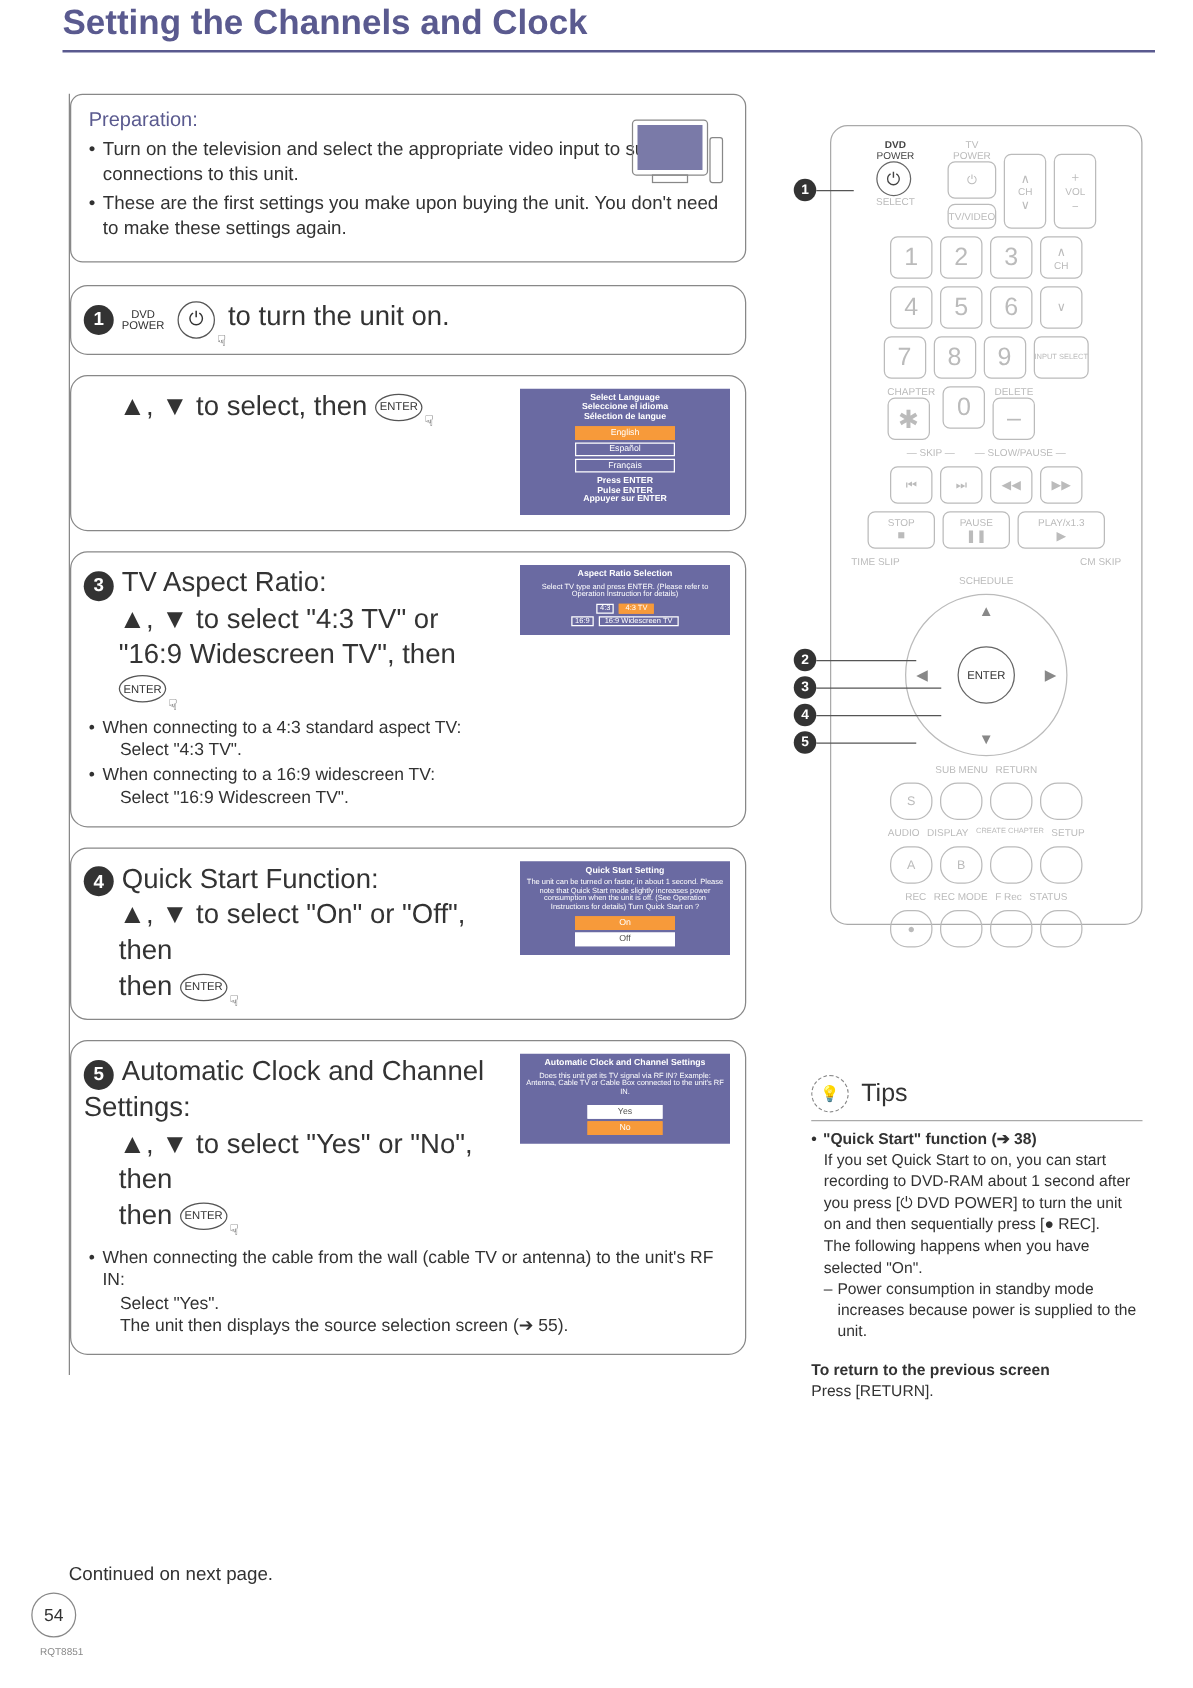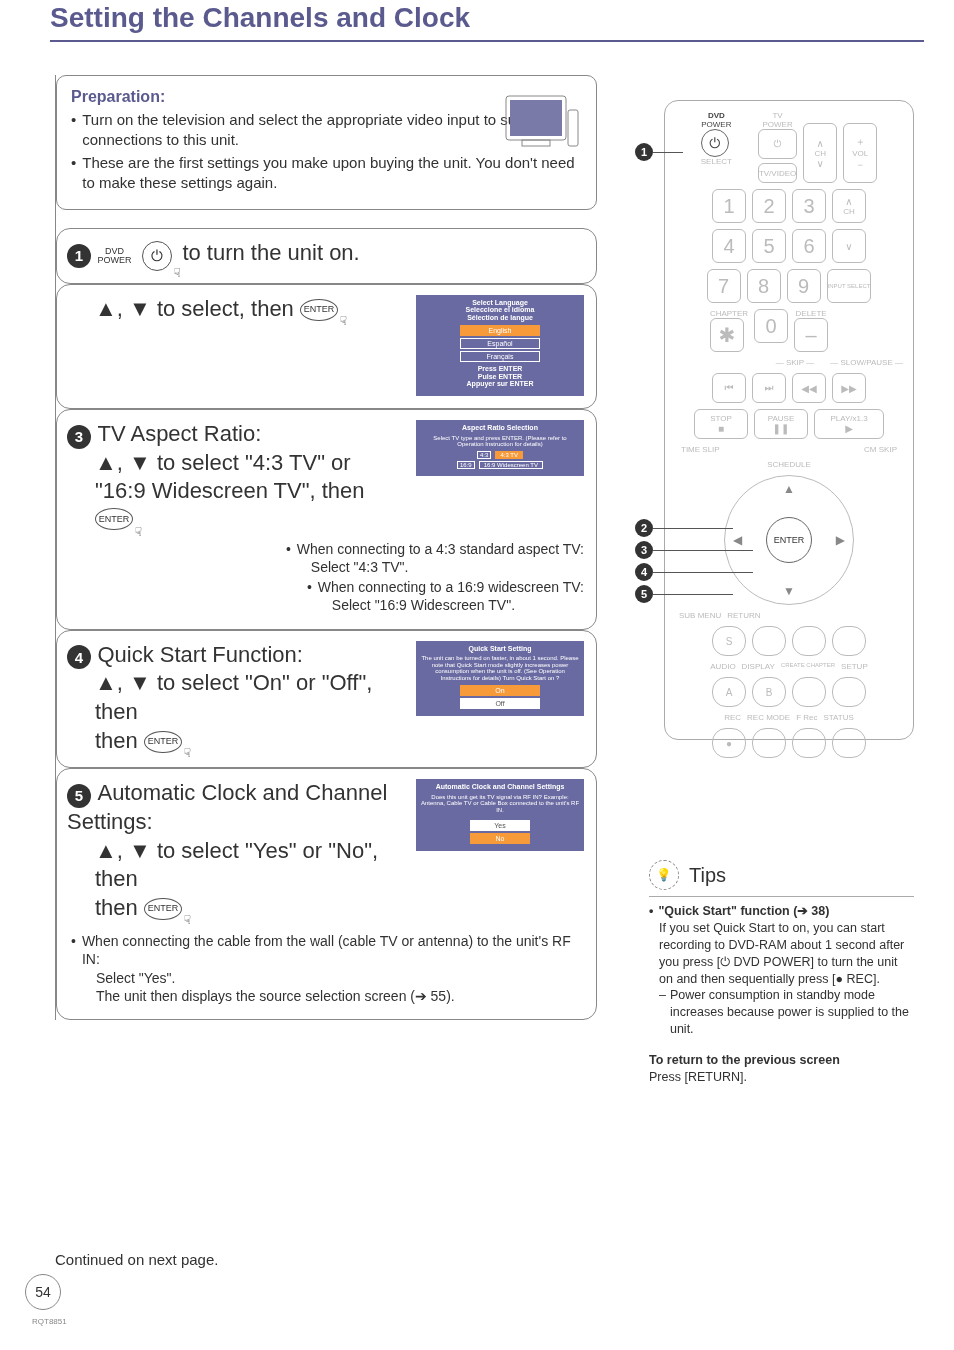--- a/index.html
+++ b/index.html
@@ -34,32 +34,33 @@
   }
   .box {
     border: 1px solid #888;
     border-radius: 10px;
     padding: 12px 14px 14px 14px;
     margin-bottom: 18px;
     position: relative;
     background: #fff;
     left: -18px;
   }
-  .prep-title { color: #5a5a8f; font-weight: 700; font-size: 16px; margin-bottom: 4px;}
+  .prep-title { color: #5a5a8f; font-weight: 400; font-size: 16px; margin-bottom: 4px;}
   .prep ul { list-style: none; padding-left: 0; font-size: 15px; line-height: 1.35;}
   .prep li { display: flex; gap: 6px; margin-bottom: 2px;}
   .prep li::before { content: "•"; }
   .tv-svg {
     position: absolute; right: 12px; top: 14px;
     width: 80px; height: 70px;
   }
   .step-row {
     border: 1px solid #888;
     border-radius: 14px;
     padding: 10px 12px 12px 10px;
+    margin-bottom: 16px;
     background: #fff;
     left: -18px;
     position: relative;
     display: flex;
     gap: 10px;
   }
   .step-left { flex: 1; }
   .step-num {
     display: inline-flex;
     align-items: center; justify-content: center;
@@ -126,21 +127,21 @@
     width: 80px;
     padding: 1px 0;
     font-size: 7px;
   }
   .osd .opt.sel { background: #f79a3a; border-color: #f79a3a; color:#fff;}
   .osd .wide { width: 110px; display:flex; gap:4px; justify-content:center; margin:2px auto;}
   .osd .wide .tag { border:1px solid #fff; padding:0 2px; font-size:6px;}
   .osd .wide .lbl { border:1px solid #fff; padding:0 4px; font-size:6px;}
   .osd .wide.sel .lbl { background:#f79a3a; border-color:#f79a3a;}
   .notes { list-style:none; padding:0 0 0 4px; font-size:14px; margin-top:10px;}
-  .notes li { display:flex; gap:6px; line-height:1.3; margin-bottom:2px;justify-content:flex-end;}
+  .notes li { display:flex; gap:6px; line-height:1.3; margin-bottom:2px;}
   .notes li::before { content:"•";}
   .notes .sub { padding-left:14px; display:block; }
   .cont { position:absolute; left:55px; bottom:82px; font-size:15px;}
   .pagenum {
     position:absolute; left:25px; bottom:40px;
     border:1.2px solid #888; border-radius:50%;
     width:36px; height:36px;
     display:flex; align-items:center; justify-content:center;
     font-size:14px;
   }
@@ -413,21 +414,21 @@
           <div class="lbl">CHAPTER</div>
           <div class="rbtn big">✱</div>
         </div>
       <div class="rbtn big">0</div>
       <div style="text-align:center;">
           <div class="lbl">DELETE</div>
           <div class="rbtn big">–</div>
         </div>
       <div style="width:34px;"></div>
     </div>
-    <div class="row" style="gap:16px;justify-content:flex-end;">
+    <div class="row" style="gap:16px;">
         <div class="lbl">— SKIP —</div>
         <div class="lbl">— SLOW/PAUSE —</div>
       </div>
     <div class="row">
       <div class="rbtn">⏮</div>
       <div class="rbtn">⏭</div>
       <div class="rbtn">◀◀</div>
       <div class="rbtn">▶▶</div>
     </div>
     <div class="row">
@@ -440,21 +441,21 @@
         <div class="lbl">CM SKIP</div>
       </div>
     <div class="lbl" style="text-align:center;">SCHEDULE</div>
     <div class="wheel">
       <span class="up">▲</span>
       <span class="down">▼</span>
       <span class="left">◀</span>
       <span class="right">▶</span>
       <div class="center dark">ENTER</div>
     </div>
-    <div class="row" style="justify-content:flex-start; padding:0 4px;">
+    <div class="row" style="justify-content:center; padding:0 4px;">
         <div class="lbl">SUB MENU</div>
         <div class="lbl">RETURN</div>
       </div>
     <div class="row">
       <div class="rbtn pill">S</div>
       <div class="rbtn pill"></div>
         <div class="rbtn pill"></div>
         <div class="rbtn pill"></div>
     </div>
     <div class="row">
@@ -497,20 +498,21 @@
   <div class="tips">
     <div class="tips-hdr">
       <div class="tips-icon">💡</div>
       <div class="tips-title">Tips</div>
     </div>
     <hr class="tips-hr">
     <div class="lead">
         <b>"Quick Start" function (➔ 38)</b>
       </div>
     <div style="padding-left:10px;">If you set Quick Start to on, you can start recording to DVD-RAM about 1 second after you press [⏻ DVD POWER] to turn the unit on and then sequentially press [● REC].</div>
+    <div style="padding-left:10px; margin-top:2px;">The following happens when you have selected "On".</div>
     <div class="dash">
         <span>Power consumption in standby mode increases because power is supplied to the unit.</span>
       </div>
     <div style="margin-top:14px;"><b>To return to the previous screen</b></div>
     <div>Press [RETURN].</div>
   </div>
 
   <div class="cont">Continued on next page.</div>
   <div class="pagenum">54</div>
   <div class="docid">RQT8851</div>

